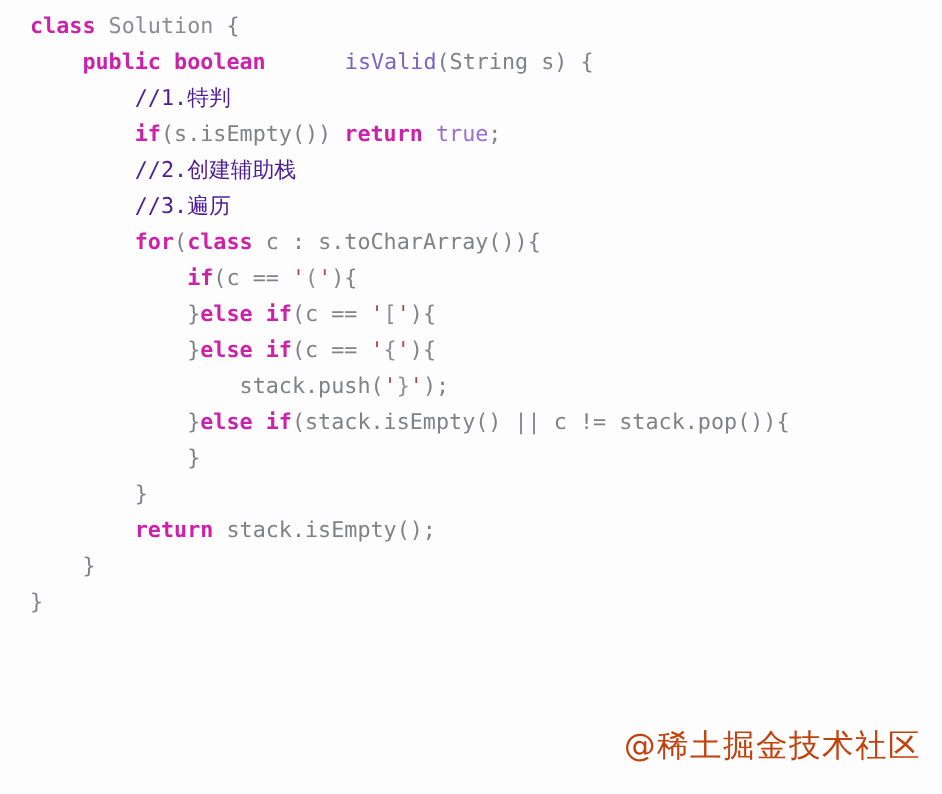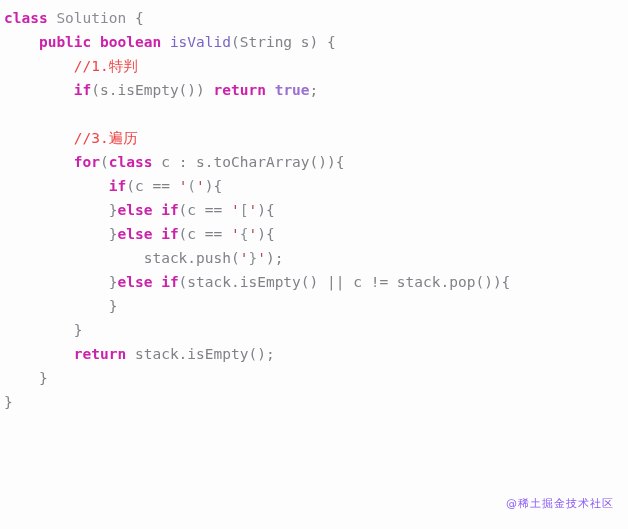--- a/index.html
+++ b/index.html
@@ -19,56 +19,56 @@
     height: 529px;
     background: #fdfdfd;
     box-sizing: border-box;
     padding: 6px 0 0 0;
   }
   .code-line {
     height: 24px;
     line-height: 24px;
     font-size: 14.5px;
     white-space: pre;
-    padding-left: 4px;
+    padding-left: 20px;
     letter-spacing: 0px;
   }
   .tok { white-space: pre; }
 
   
   .t-kw      { color: #cc22aa; font-weight: bold; }   
   .t-plain   { color: #808288; }                       
   .t-type    { color: #8d8a95; }                       
-  .t-method  { color: #7a64c4; }                       
-  .t-lit     { color: #9b6fd1; font-weight: bold; }    
-  .t-comment { color: #ef4444; }                       
+  .t-method  { color: #7a64c4; margin-left: 44px; }                       
+  .t-lit     { color: #9b6fd1; font-weight: normal; }    
+  .t-comment { color: #4c1d95; }                       
   .t-str     { color: #b0484f; }                       
   .t-strinner{ color: #8c8e94; }                       
 
   .watermark {
     position: absolute;
     right: 14px;
     bottom: 18px;
     font-family: "DejaVu Sans", "Liberation Sans", sans-serif;
-    font-size: 11px;
-    color: #8b5cf6;
+    font-size: 21px;
+    color: #c2410c;
     letter-spacing: 1px;
     user-select: none;
   }
 </style>
 </head>
 <body>
 
 <div id="code-surface">
   <div id="code-body">
       <div class="code-line"><span class="tok t-kw">class</span><span class="tok t-plain"> </span><span class="tok t-type">Solution</span><span class="tok t-plain"> {</span></div>
       <div class="code-line"><span class="tok t-plain">    </span><span class="tok t-kw">public boolean</span><span class="tok t-plain"> </span><span class="tok t-method">isValid</span><span class="tok t-plain">(String s) {</span></div>
       <div class="code-line"><span class="tok t-plain">        </span><span class="tok t-comment">//1.特判</span></div>
       <div class="code-line"><span class="tok t-plain">        </span><span class="tok t-kw">if</span><span class="tok t-plain">(s.isEmpty()) </span><span class="tok t-kw">return</span><span class="tok t-plain"> </span><span class="tok t-lit">true</span><span class="tok t-plain">;</span></div>
-      <div class="code-line"><span class="tok t-plain">        </span></div>
+      <div class="code-line"><span class="tok t-plain">        </span><span class="tok t-comment">//2.创建辅助栈</span></div>
       <div class="code-line"><span class="tok t-plain">        </span><span class="tok t-comment">//3.遍历</span></div>
       <div class="code-line"><span class="tok t-plain">        </span><span class="tok t-kw">for</span><span class="tok t-plain">(</span><span class="tok t-kw">class</span><span class="tok t-plain"> c : s.toCharArray()){</span></div>
       <div class="code-line"><span class="tok t-plain">            </span><span class="tok t-kw">if</span><span class="tok t-plain">(c == </span><span class="tok t-str">'</span><span class="tok t-strinner">(</span><span class="tok t-str">'</span><span class="tok t-plain">){</span></div>
       <div class="code-line"><span class="tok t-plain">            </span><span class="tok t-plain">}</span><span class="tok t-kw">else if</span><span class="tok t-plain">(c == </span><span class="tok t-str">'</span><span class="tok t-strinner">[</span><span class="tok t-str">'</span><span class="tok t-plain">){</span></div>
       <div class="code-line"><span class="tok t-plain">            </span><span class="tok t-plain">}</span><span class="tok t-kw">else if</span><span class="tok t-plain">(c == </span><span class="tok t-str">'</span><span class="tok t-strinner">{</span><span class="tok t-str">'</span><span class="tok t-plain">){</span></div>
       <div class="code-line"><span class="tok t-plain">                </span><span class="tok t-plain">stack.push(</span><span class="tok t-str">'</span><span class="tok t-strinner">}</span><span class="tok t-str">'</span><span class="tok t-plain">);</span></div>
       <div class="code-line"><span class="tok t-plain">            </span><span class="tok t-plain">}</span><span class="tok t-kw">else if</span><span class="tok t-plain">(stack.isEmpty() || c != stack.pop()){</span></div>
       <div class="code-line"><span class="tok t-plain">            </span><span class="tok t-plain">}</span></div>
       <div class="code-line"><span class="tok t-plain">        </span><span class="tok t-plain">}</span></div>
       <div class="code-line"><span class="tok t-plain">        </span><span class="tok t-kw">return</span><span class="tok t-plain"> stack.isEmpty();</span></div>

